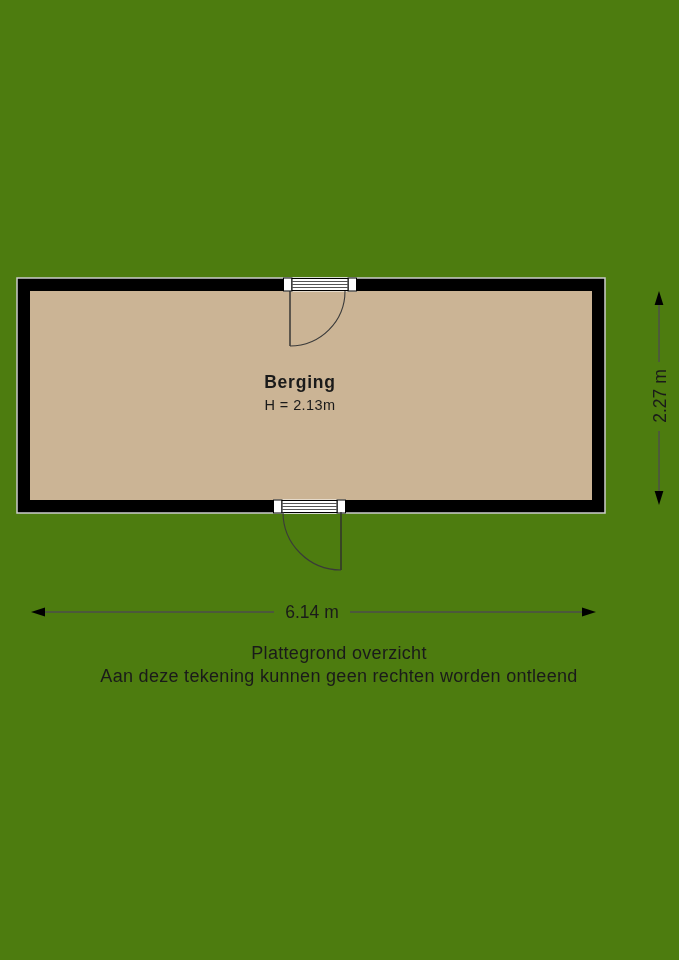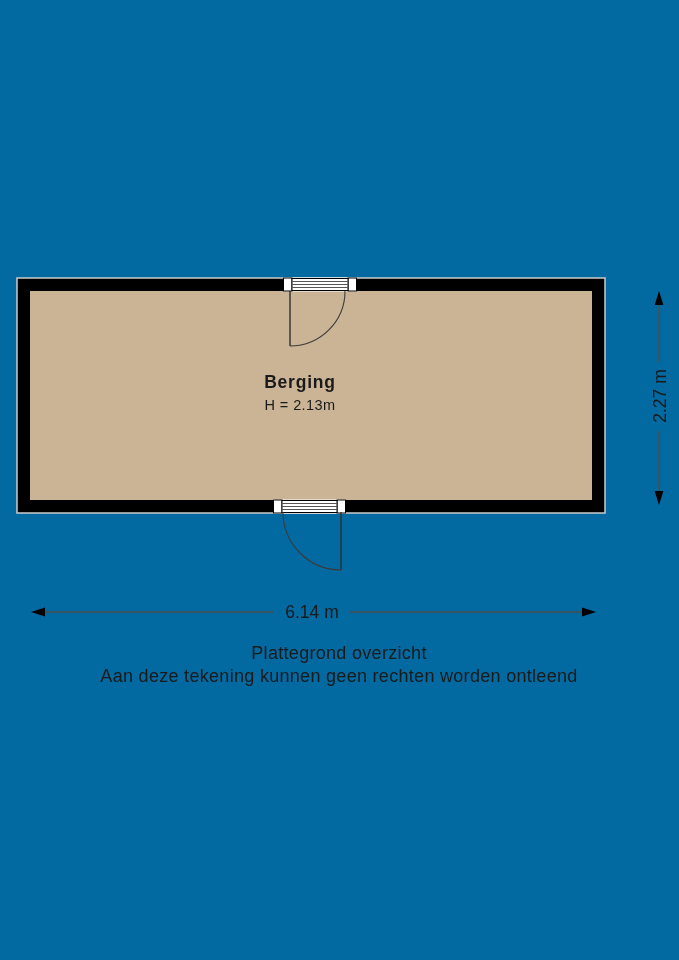--- a/index.html
+++ b/index.html
@@ -4,21 +4,21 @@
 <style>
   html, body {
     margin: 0;
     padding: 0;
     background: #ffffff;
   }
   .canvas {
     position: relative;
     width: 679px;
     height: 960px;
-    background: #0369a1;
+    background: #4d7c0f;
     font-family: "Liberation Sans", sans-serif;
     overflow: hidden;
   }
   svg { position: absolute; inset: 0; display: block; }
 
   text {
     fill: #1a1a1a;
     font-family: "Liberation Sans", "DejaVu Sans", sans-serif;
   }
   .room-name {

